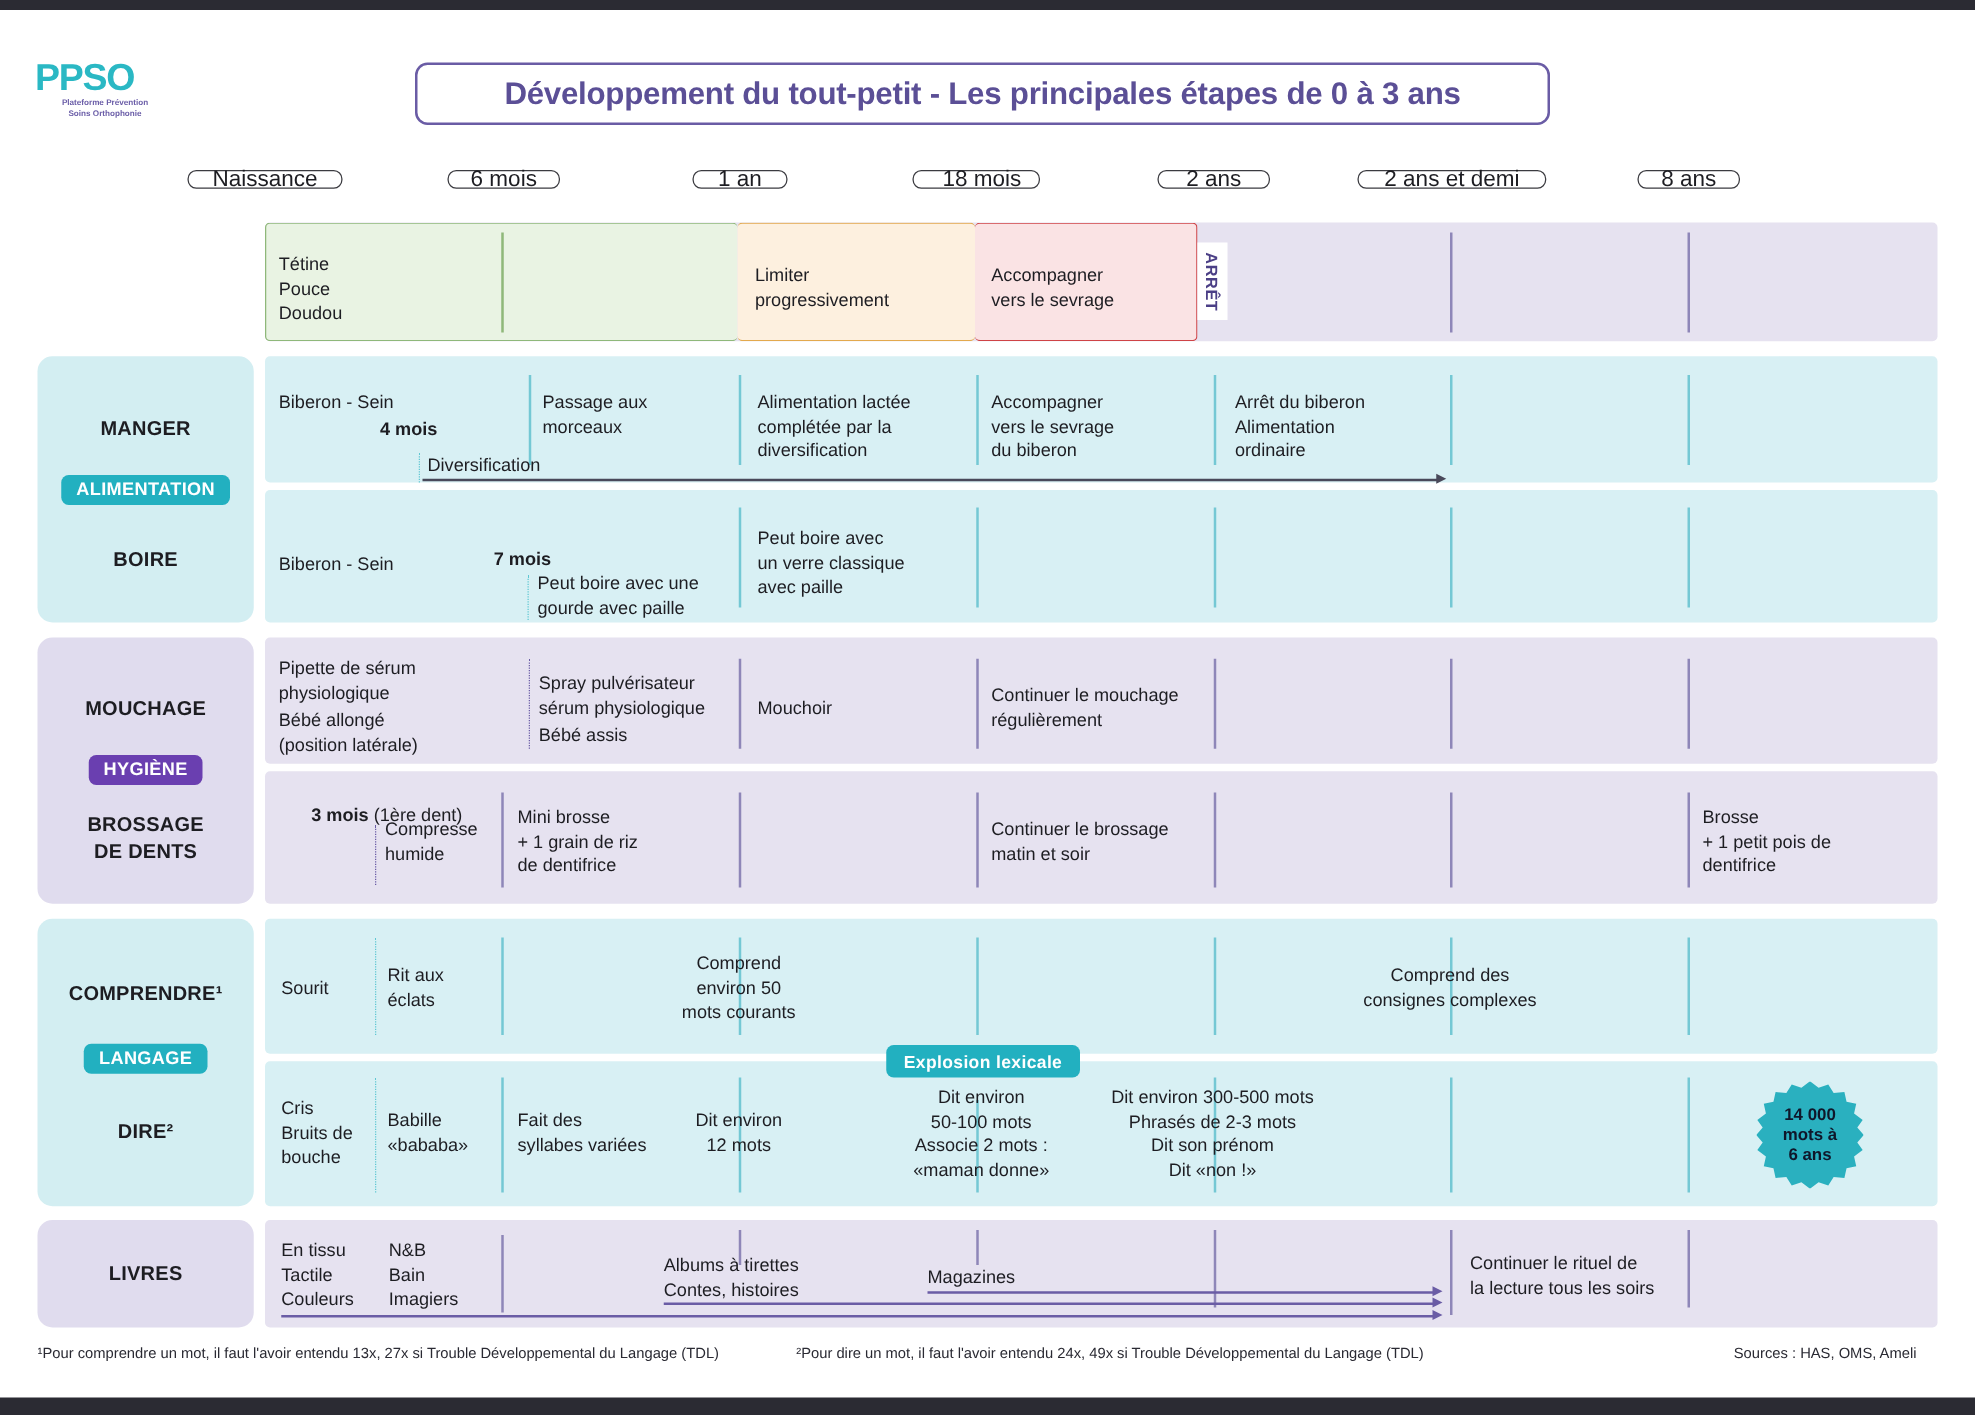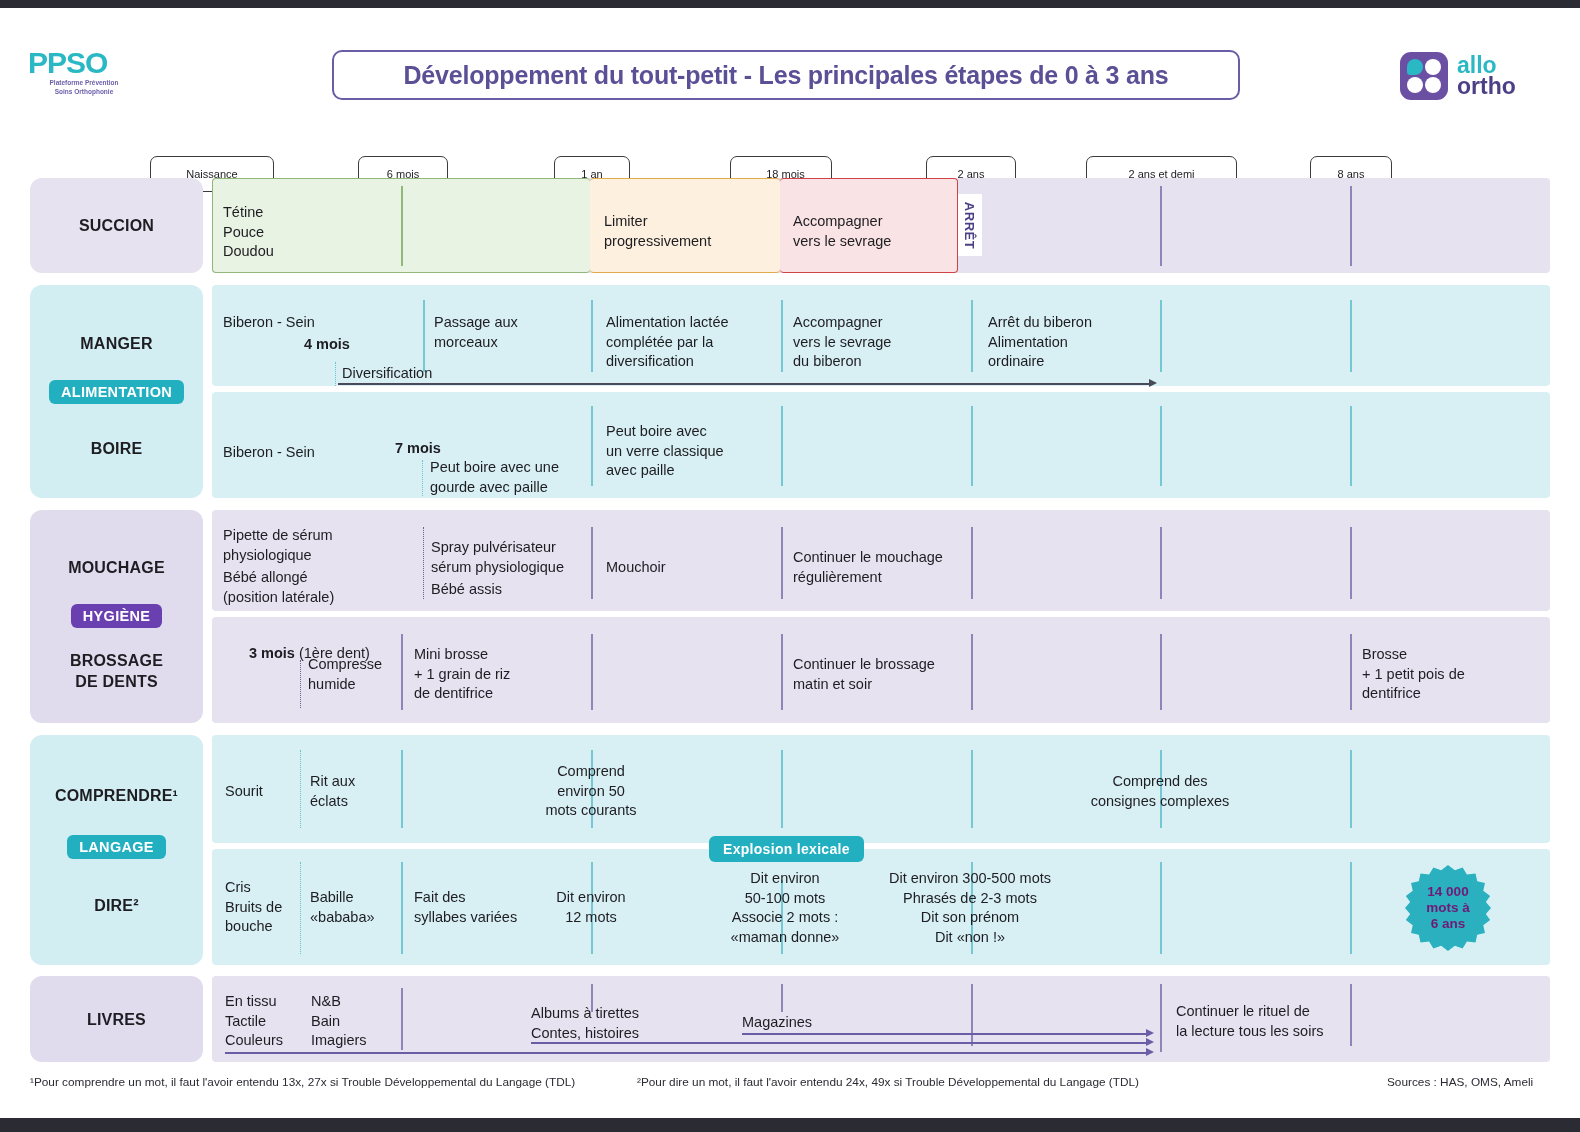--- a/index.html
+++ b/index.html
@@ -33,24 +33,24 @@
   .allo-mark i.c1 { left:7px;  top:7px;  background:#2ab8c4; border-bottom-left-radius:3px; }
   .allo-mark i.c2 { left:25px; top:7px; }
   .allo-mark i.c3 { left:7px;  top:25px; }
   .allo-mark i.c4 { left:25px; top:25px; }
   .allo-words { line-height:21px; }
   .allo-l1 { font-size:23px; color:#2ab8c4; font-weight:600; }
   .allo-l2 { font-size:23px; color:#4b3f86; font-weight:600; }
 
   
   .chip {
-    position:absolute; top:136px; height:36px;
+    position:absolute; top:136px; height:15px;
     border:1.5px solid #3b3b40; border-radius:7px; background:#fff;
     display:flex; align-items:center; justify-content:center;
-    font-size:11px; color:#1d1d22; padding:0 13px; white-space:nowrap;margin-top:20px;
+    font-size:18px; color:#1d1d22; padding:0 13px; white-space:nowrap;
   }
 
   
   .label-col { position:absolute; left:30px; width:173px; border-radius:12px; }
   .track { position:absolute; left:212px; width:1338px; }
 
   .cat-label { font-size:16px; font-weight:bold; color:#1d1d22; letter-spacing:.2px; text-align:center; line-height:21px; }
   .pill { border-radius:6px; color:#fff; font-weight:bold; font-size:14.5px; padding:4px 12px; display:inline-block; letter-spacing:.3px; }
   .pill.teal { background:#22b0c0; }
   .pill.violet { background:#6a3fb0; }
@@ -64,21 +64,21 @@
   .vdash.purple { border-left-color:#6a5ca5; }
 
   .arrow-line { position:absolute; height:1.5px; background:#49495a; }
   .arrow-head { position:absolute; width:0;height:0; border-left:8px solid #49495a; border-top:4.5px solid transparent; border-bottom:4.5px solid transparent; }
 
   
   .succ-block { position:absolute; top:178px; height:95px; border-radius:4px; }
 
   
   .starburst {
-    position:absolute; width:86px; height:86px; background:#2ab0bf; color:#701a75;
+    position:absolute; width:86px; height:86px; background:#2ab0bf; color:#0f172a;
     display:flex; flex-direction:column; align-items:center; justify-content:center;
     font-size:13.5px; font-weight:bold; line-height:16px; text-align:center;
     clip-path: polygon(50% 0%,58% 6%,67% 3%,72% 11%,82% 10%,84% 19%,93% 21%,91% 30%,99% 36%,94% 43%,100% 50%,94% 57%,99% 64%,91% 70%,93% 79%,84% 81%,82% 90%,72% 89%,67% 97%,58% 94%,50% 100%,42% 94%,33% 97%,28% 89%,18% 90%,16% 81%,7% 79%,9% 70%,1% 64%,6% 57%,0% 50%,6% 43%,1% 36%,9% 30%,7% 21%,16% 19%,18% 10%,28% 11%,33% 3%,42% 6%);
   }
 
   .arret-tab {
     position:absolute; width:24px; height:62px; background:#fff;
     display:flex; align-items:center; justify-content:center;
   }
   .arret-tab span {
@@ -98,44 +98,29 @@
   <div class="logo-ppso">
     <div class="ppso-word">PPSO</div>
     <div class="ppso-sub">Plateforme Prévention</div>
     <div class="ppso-sub">Soins Orthophonie</div>
   </div>
 
   <div class="title-box">
     <div class="title-text">Développement du tout-petit - Les principales étapes de 0 à 3 ans</div>
   </div>
 
-  <div class="logo-allo">
-    <div class="allo-mark">
-      <i class="c1"></i>
-        <i class="c2"></i>
-        <i class="c3"></i>
-        <i class="c4"></i>
-    </div>
-    <div class="allo-words">
-      <div class="allo-l1">allo</div>
-      <div class="allo-l2">ortho</div>
-    </div>
-  </div>
 
   <div class="chip" style="left:150px;width:124px;">Naissance</div>
   <div class="chip" style="left:358px;width:90px;">6 mois</div>
   <div class="chip" style="left:554px;width:76px;">1 an</div>
   <div class="chip" style="left:730px;width:102px;padding-left:22px;">18 mois</div>
   <div class="chip" style="left:926px;width:90px;">2 ans</div>
   <div class="chip" style="left:1086px;width:151px;">2 ans et demi</div>
   <div class="chip" style="left:1310px;width:82px;">8 ans</div>
 
-  <div class="label-col" style="top:178px;height:95px;background:#e6e2f0;display:flex;align-items:center;justify-content:center;">
-    <div class="cat-label">SUCCION</div>
-  </div>
   <div class="track" style="top:178px;height:95px;background:#e6e2f0;border-radius:4px;"></div>
 
   <div class="succ-block" style="left:212px;width:378px;background:#e9f3e3;border:1.2px solid #8fb87a;border-right:none;"></div>
   <div class="succ-block" style="left:590px;width:190px;background:#fdf0df;border:1.2px solid #e3a94d;border-right:none;border-left:none;"></div>
   <div class="succ-block" style="left:780px;width:178px;background:#fae3e4;border:1.2px solid #cf4346;border-left:none;"></div>
 
   <div class="vdiv" style="left:401px;top:186px;height:80px;background:#8fb87a;"></div>
   <div class="vdiv" style="left:1160px;top:186px;height:80px;background:#8e86b8;"></div>
   <div class="vdiv" style="left:1350px;top:186px;height:80px;background:#8e86b8;"></div>
 

